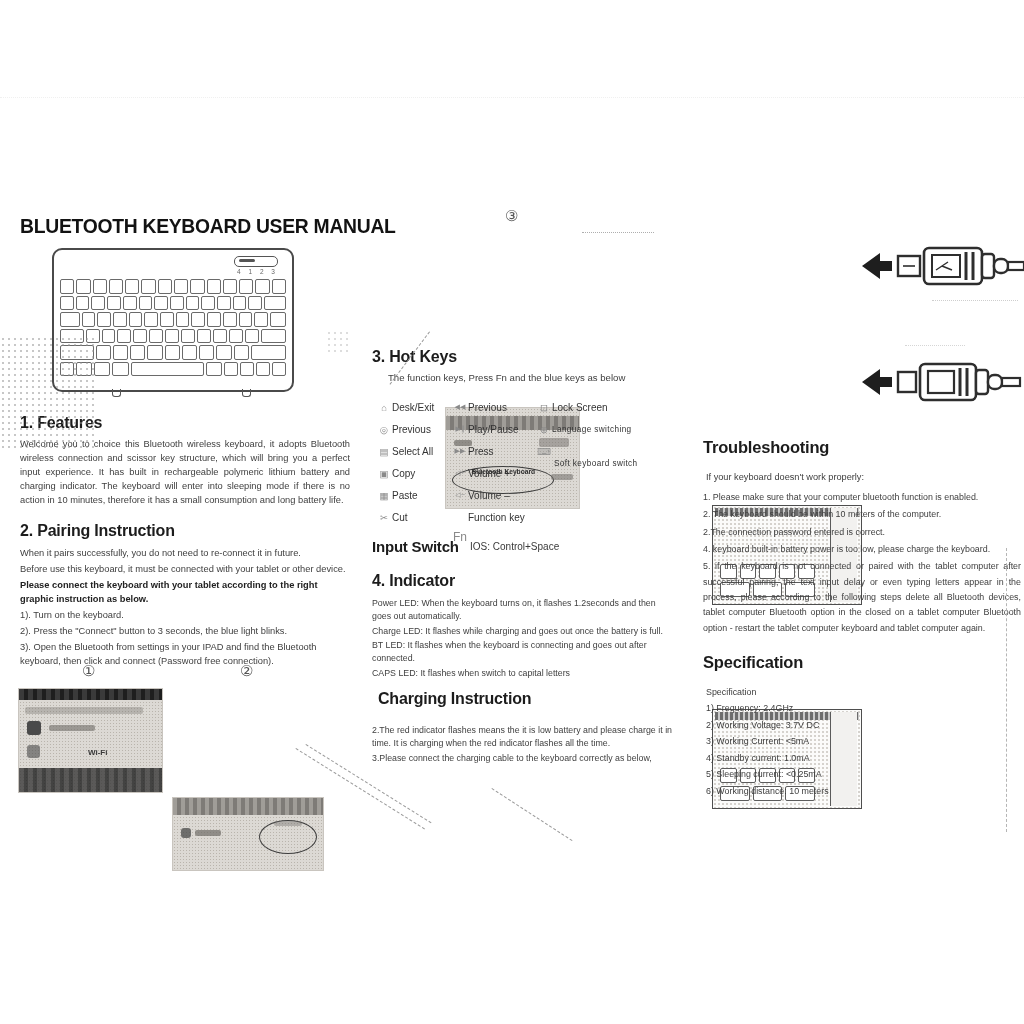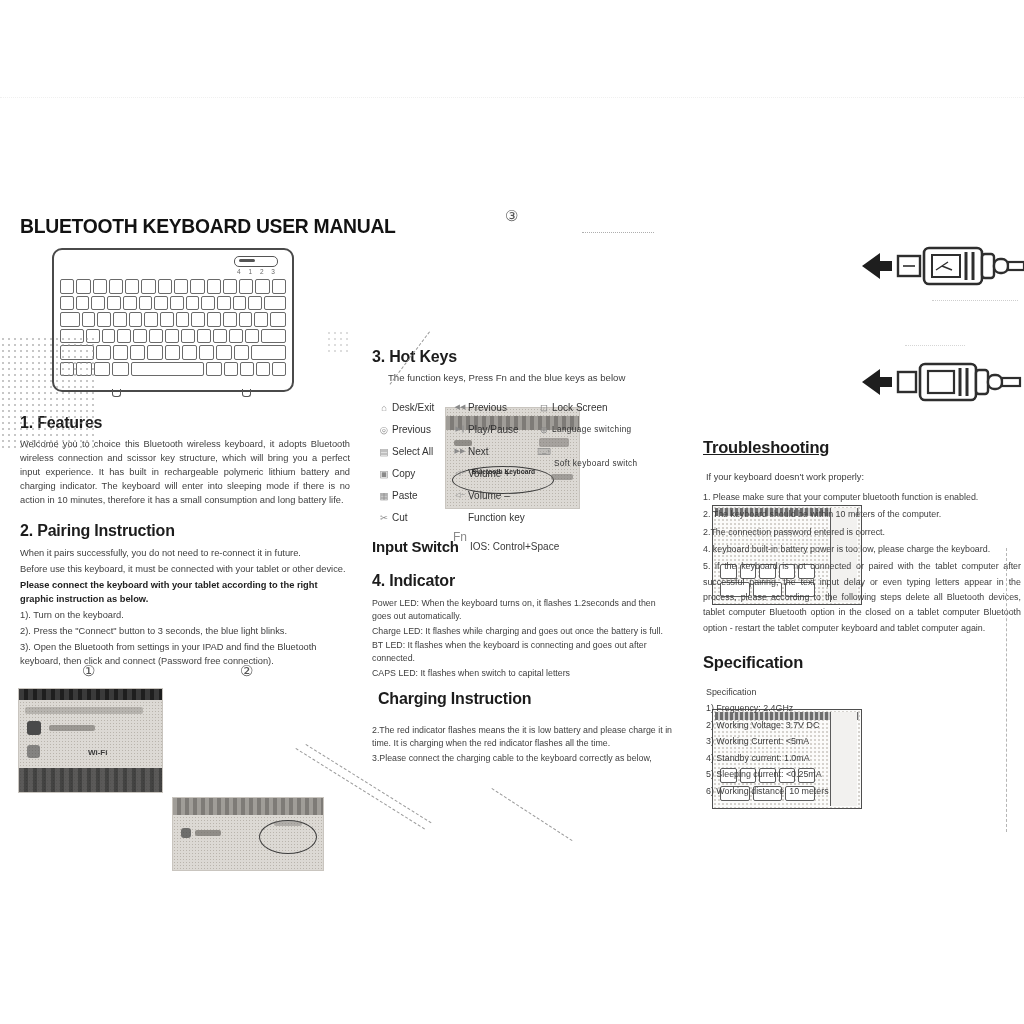--- a/index.html
+++ b/index.html
@@ -245,21 +245,21 @@
   <div class="hk-item">
       <span class="hk-icon" style="font-size:7px;">◀◀</span>
       <span class="hk-label">Previous</span>
     </div>
   <div class="hk-item">
       <span class="hk-icon" style="font-size:7px;">▶∥</span>
       <span class="hk-label">Play/Pause</span>
     </div>
   <div class="hk-item">
       <span class="hk-icon" style="font-size:7px;">▶▶</span>
-      <span class="hk-label">Next</span>
+      <span class="hk-label">Press</span>
     </div>
   <div class="hk-item">
       <span class="hk-icon" style="font-size:7px;">◁+</span>
       <span class="hk-label">Volume +</span>
     </div>
   <div class="hk-item">
       <span class="hk-icon" style="font-size:7px;">◁−</span>
       <span class="hk-label">Volume –</span>
     </div>
   <div class="hk-item">
@@ -356,21 +356,21 @@
   <rect x="42" y="20" width="18" height="20" fill="#fff" stroke="#2e2e2e" stroke-width="2.4"></rect>
   <rect x="64" y="12" width="56" height="36" rx="5" fill="#fff" stroke="#2e2e2e" stroke-width="2.6"></rect>
   <rect x="72" y="19" width="26" height="22" fill="none" stroke="#2e2e2e" stroke-width="2.2"></rect>
   <line x1="104" y1="16" x2="104" y2="44" stroke="#2e2e2e" stroke-width="3"></line>
   <line x1="111" y1="16" x2="111" y2="44" stroke="#2e2e2e" stroke-width="3"></line>
   <rect x="120" y="18" width="12" height="24" rx="3" fill="#fff" stroke="#2e2e2e" stroke-width="2.4"></rect>
   <rect x="132" y="23" width="14" height="14" rx="6" fill="#fff" stroke="#2e2e2e" stroke-width="2.4"></rect>
   <rect x="146" y="26" width="18" height="8" fill="#fff" stroke="#2e2e2e" stroke-width="2.2"></rect>
 </svg>
 
-<div class="abs h-section" style="left:703px;top:438px;font-size:16.5px;text-decoration:underline;">Troubleshooting</div>
+<div class="abs h-section" style="left:703px;top:438px;font-size:16.5px;">Troubleshooting</div>
 <div class="abs" style="left:706px;top:472px;font-size:9.2px;color:#3d3d3d;">If your keyboard doesn't work properly:</div>
 <div class="abs body-txt" style="left:703px;top:490px;width:318px;font-size:8.9px;line-height:1.72;text-align:left;">
   <p class="ts-item">1. Please make sure that your computer bluetooth function is enabled.</p>
   <p class="ts-item">2. The keyboard should be within 10 meters of the computer.</p>
   <p class="ts-item">2.The connection password entered is correct.</p>
   <p class="ts-item">4. keyboard built-in battery power is too low, please charge the keyboard.</p>
   <p class="ts-item" style="text-align:justify;">5. if the keyboard is not connected or paired with the tablet computer after successful pairing, the text input delay or even typing letters appear in the process, please according to the following steps delete all Bluetooth devices, tablet computer Bluetooth option in the closed on a tablet computer Bluetooth option - restart the tablet computer keyboard and tablet computer again.</p>
 </div>
 
 <div class="abs h-section" style="left:703px;top:653px;font-size:16.5px;">Specification</div>

